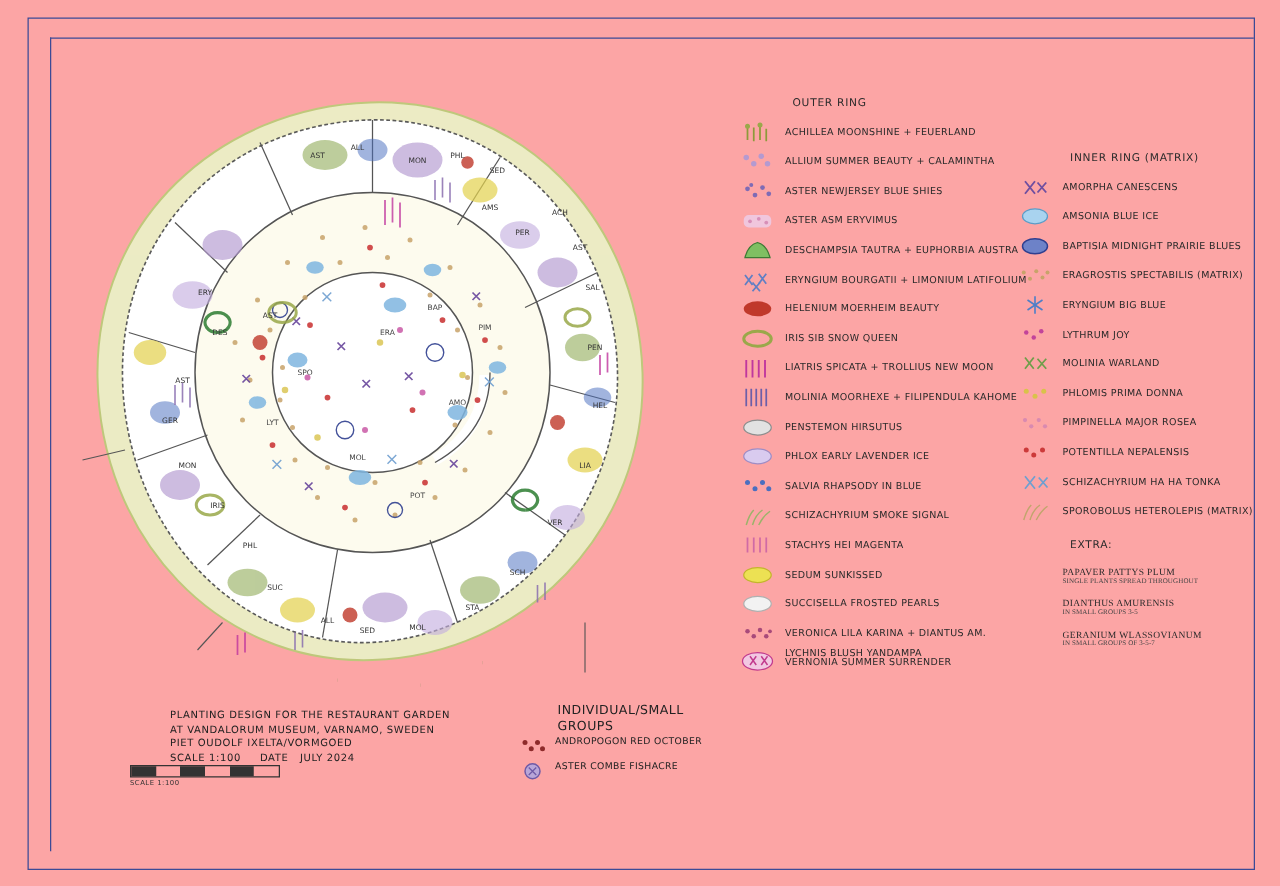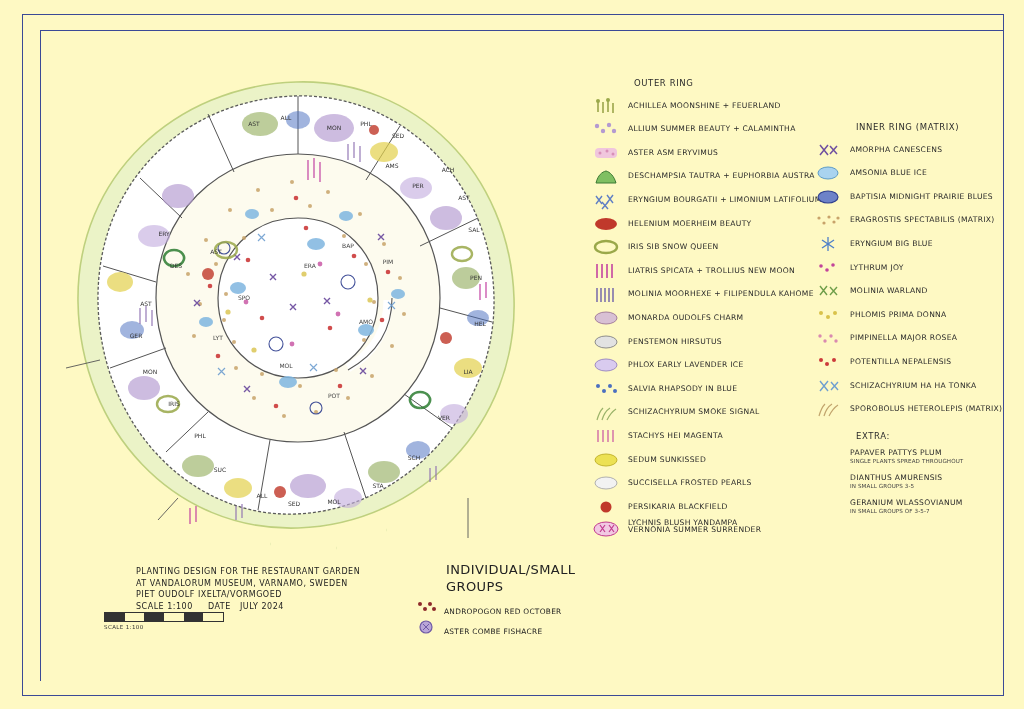--- a/index.html
+++ b/index.html
@@ -12,21 +12,21 @@
     height: 709px;
     font-family: "DejaVu Sans", sans-serif;
     overflow: hidden;
     position: relative;
   }
   .sheet {
     position: absolute;
     left: 0; top: 0;
     width: 1024px;
     height: 709px;
-    background: #fef9c3;
+    background: #fca5a5;
   }
   
   .frame-outer {
     position: absolute;
     left: 22px; top: 14px;
     width: 980px; height: 680px;
     border: 1.5px solid #3b4a96;
   }
   .frame-inner {
     position: absolute;
@@ -87,21 +87,21 @@
     white-space: nowrap;
     line-height: 1.1;
   }
   .legend-sub {
     font-size: 5.6px;
     color: #444;
     text-transform: none;
     letter-spacing: 0.1px;
     display: block;
   }
-  .extra-row { height: 23px; align-items: center; padding-top: 2px; }
+  .extra-row { height: 23px; align-items: flex-end; padding-top: 2px; font-family: Liberation Serif, serif; }
 
   
   .titleblock {
     position: absolute;
     left: 104px; top: 566px;
     width: 300px;
   }
   .titleblock .tline {
     font-size: 8px;
     letter-spacing: 0.5px;
@@ -128,25 +128,25 @@
     text-transform: uppercase;
   }
 
   
   .midlegend {
     position: absolute;
     left: 410px; top: 562px;
     width: 180px;
   }
   .midlegend .ml-head {
-    font-size: 13px; text-transform: uppercase; letter-spacing:.4px;
+    font-size: 10px; text-transform: uppercase; letter-spacing:.4px;
     color:#222; line-height:1.3; margin-left: 36px;
   }
   .midlegend .ml-row {
-    display:flex; align-items:flex-end; height: 20px;
+    display:flex; align-items:flex-start; height: 20px;
   }
   .midlegend .ml-sw { width:34px; flex:0 0 34px; height:18px; }
   .midlegend .ml-lb { font-size:7.4px; text-transform:uppercase; letter-spacing:.3px; color:#222; white-space:nowrap;}
 
   
   .lychnis {
     position: absolute;
     left: 588px; top: 518px;
     display: flex; align-items: flex-start;
   }
@@ -437,20 +437,34 @@
                 <circle cx="15" cy="12" r="2.2"></circle>
                 <circle cx="21" cy="6" r="2.2"></circle>
                 <circle cx="26" cy="12" r="2.2"></circle>
               </g>
             </svg>
         </div>
         <div class="legend-label">ALLIUM SUMMER BEAUTY + CALAMINTHA</div>
       </div>
 
 
+      <div class="legend-row">
+        <div class="legend-swatch">
+          <svg width="40" height="20">
+              <g fill="#7e6bb5">
+                <circle cx="10" cy="8" r="1.9"></circle>
+                <circle cx="16" cy="13" r="1.9"></circle>
+                <circle cx="22" cy="7" r="1.9"></circle>
+                <circle cx="27" cy="12" r="1.9"></circle>
+                <circle cx="13" cy="5" r="1.6"></circle>
+              </g>
+            </svg>
+        </div>
+        <div class="legend-label">ASTER NEWJERSEY BLUE SHIES</div>
+      </div>
 
       <div class="legend-row">
         <div class="legend-swatch">
           <svg width="40" height="20">
               <rect x="7" y="5" width="22" height="10" rx="4" fill="#f0c6dd"></rect>
               <g fill="#d88fb8">
                 <circle cx="12" cy="10" r="1.5"></circle>
                 <circle cx="19" cy="8" r="1.5"></circle>
                 <circle cx="25" cy="11" r="1.5"></circle>
               </g>
@@ -522,28 +536,20 @@
                 <path d="M13,3 L13,17"></path>
                 <path d="M17,3 L17,17"></path>
                 <path d="M21,3 L21,17"></path>
                 <path d="M25,3 L25,17"></path>
               </g>
             </svg>
         </div>
         <div class="legend-label">MOLINIA MOORHEXE + FILIPENDULA KAHOME</div>
       </div>
 
-      <div class="legend-row">
-        <div class="legend-swatch">
-          <svg width="40" height="20">
-              <ellipse cx="18" cy="10" rx="11" ry="6" fill="#d8c0d4" stroke="#a57f9d" stroke-width="1"></ellipse>
-            </svg>
-        </div>
-        <div class="legend-label">MONARDA OUDOLFS CHARM</div>
-      </div>
 
       <div class="legend-row">
         <div class="legend-swatch">
           <svg width="40" height="20">
               <ellipse cx="18" cy="10" rx="11" ry="6" fill="#e2e2e2" stroke="#8d8d8d" stroke-width="1"></ellipse>
             </svg>
         </div>
         <div class="legend-label">PENSTEMON HIRSUTUS</div>
       </div>
 
@@ -608,29 +614,35 @@
 
       <div class="legend-row">
         <div class="legend-swatch">
           <svg width="40" height="20">
               <ellipse cx="18" cy="10" rx="11" ry="6" fill="#f2f2f2" stroke="#b0b0b0" stroke-width="1"></ellipse>
             </svg>
         </div>
         <div class="legend-label">SUCCISELLA FROSTED PEARLS</div>
       </div>
 
-
-      <div class="legend-row">
-        <div class="legend-swatch">
-          <svg width="40" height="20">
-              <circle cx="18" cy="10" r="5.5" fill="#c0392b"></circle>
-            </svg>
-        </div>
-        <div class="legend-label">PERSIKARIA BLACKFIELD</div>
-      </div>
+      <div class="legend-row">
+        <div class="legend-swatch">
+          <svg width="40" height="20">
+              <g fill="#a84a7a">
+                <circle cx="10" cy="8" r="1.8"></circle>
+                <circle cx="15" cy="12" r="1.8"></circle>
+                <circle cx="20" cy="7" r="1.8"></circle>
+                <circle cx="25" cy="12" r="1.8"></circle>
+                <circle cx="28" cy="8" r="1.5"></circle>
+              </g>
+            </svg>
+        </div>
+        <div class="legend-label">VERONICA LILA KARINA + DIANTUS AM.</div>
+      </div>
+
 
       <div class="legend-row">
         <div class="legend-swatch">
           <svg width="40" height="20">
               <circle cx="18" cy="10" r="5.5" fill="#a899c9"></circle>
             </svg>
         </div>
         <div class="legend-label">VERNONIA SUMMER SURRENDER</div>
       </div>
     </div>

